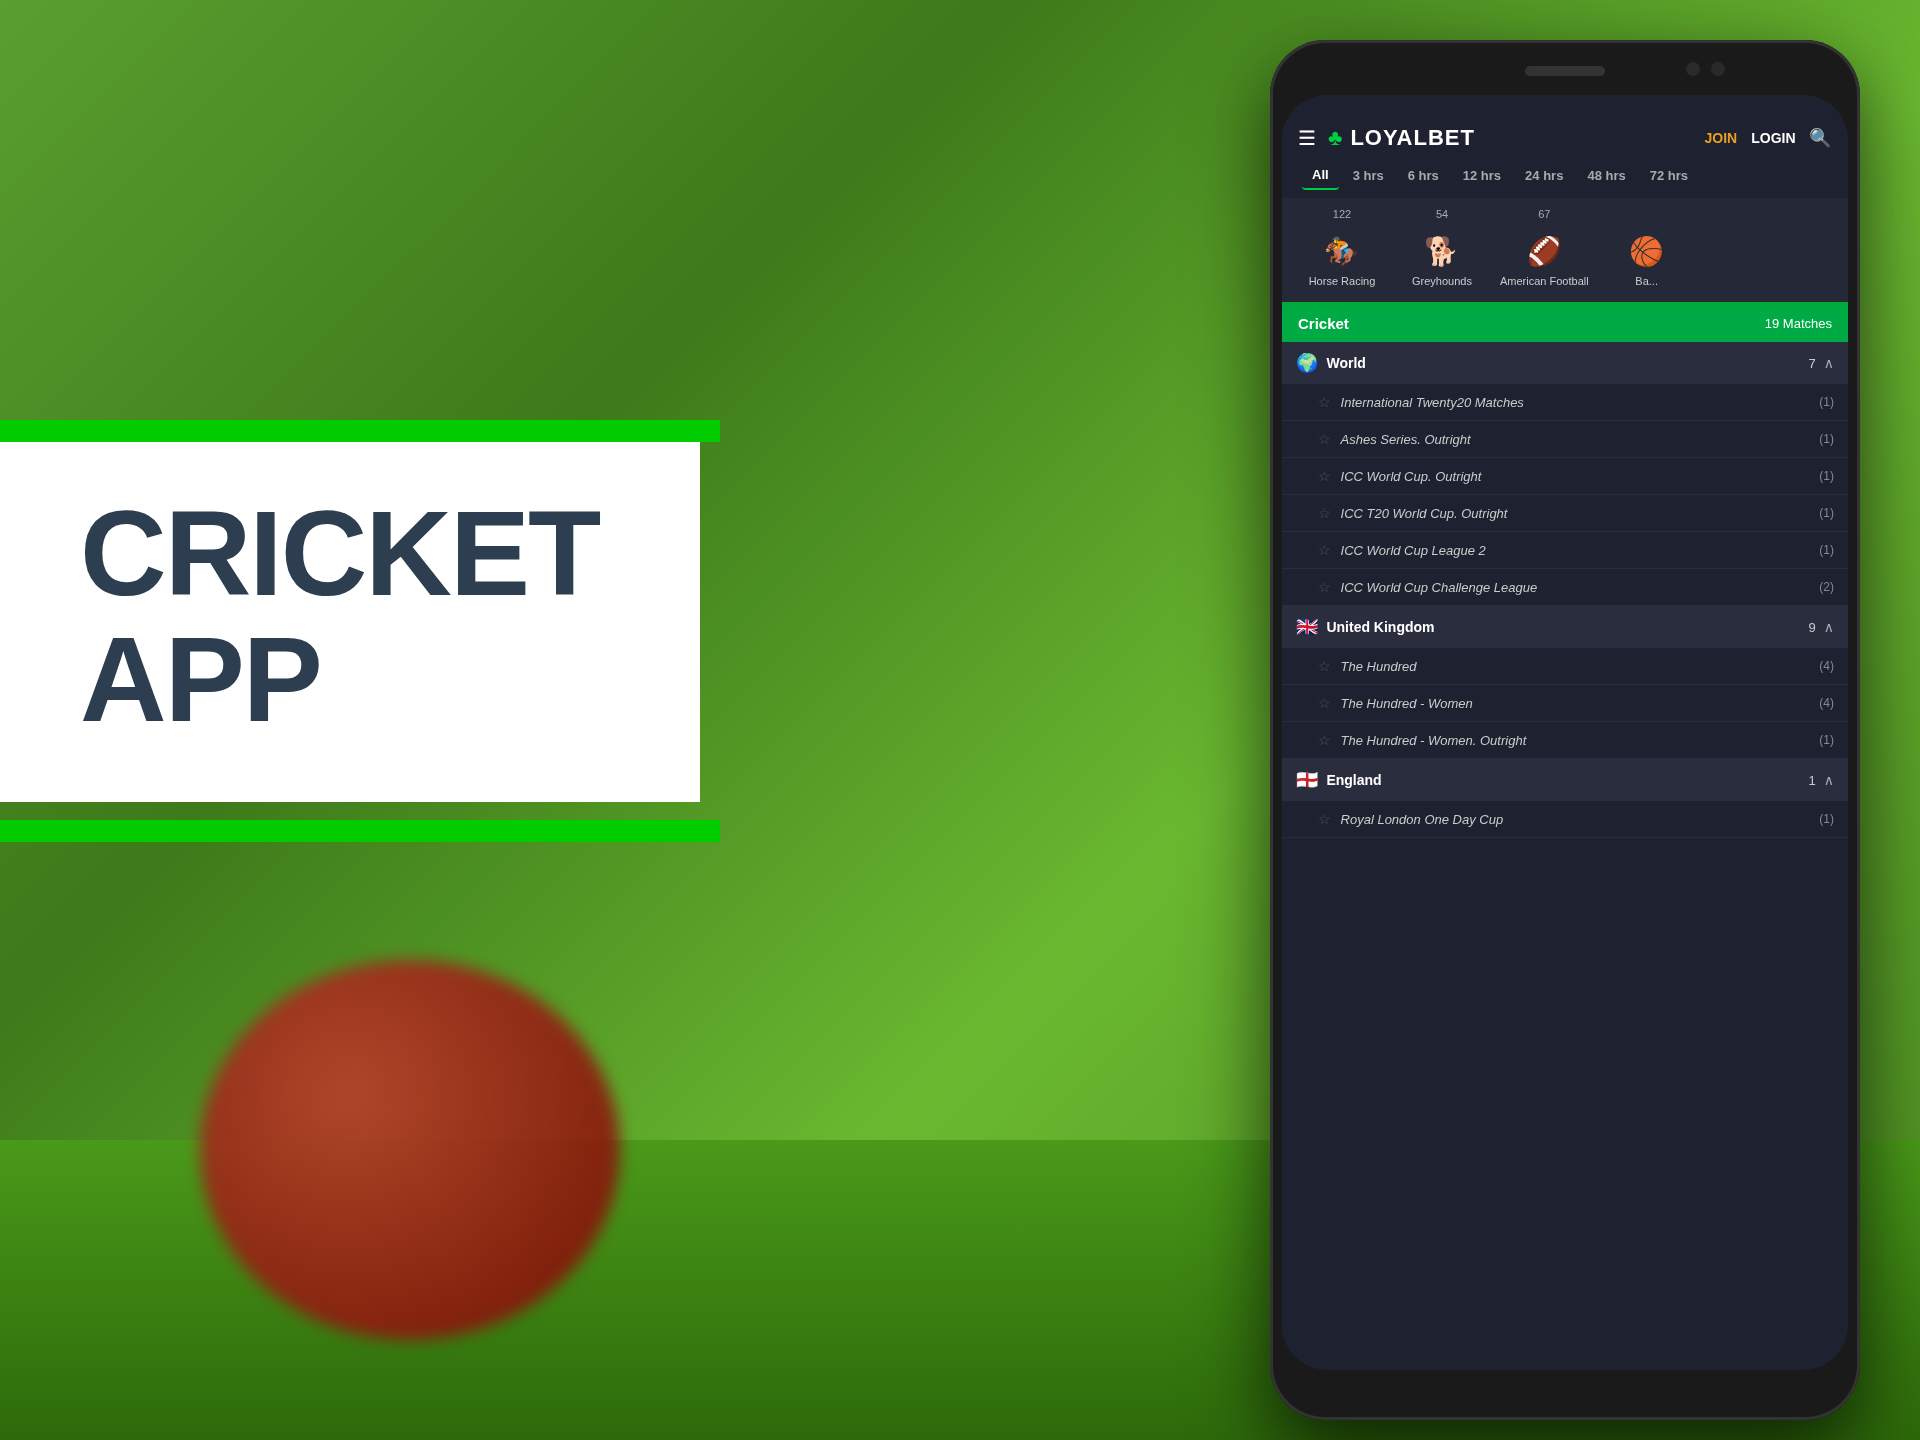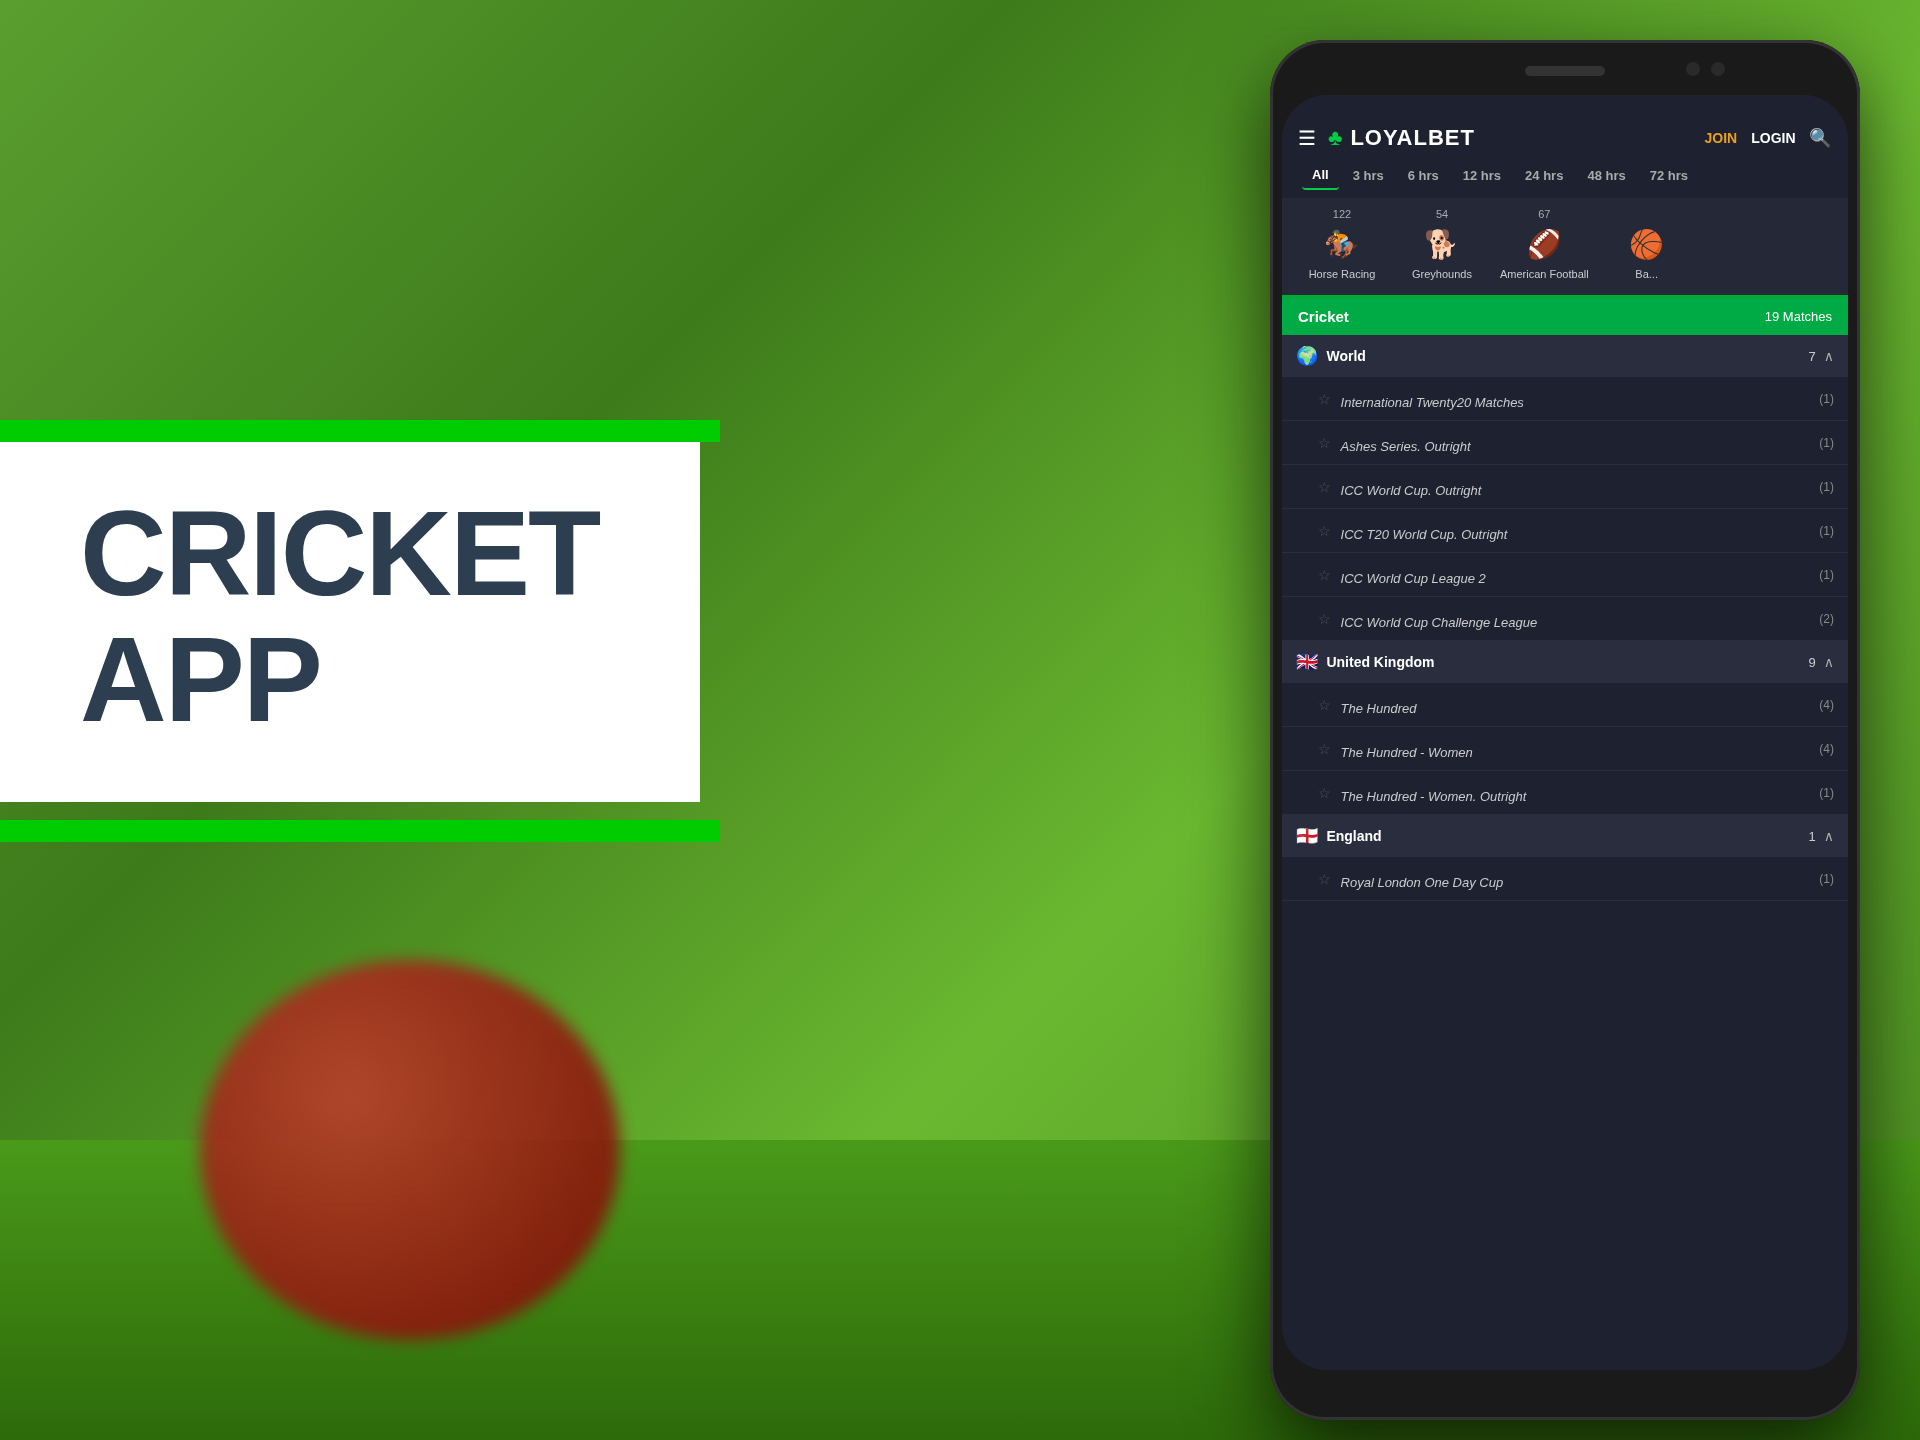--- a/index.html
+++ b/index.html
@@ -278,21 +278,21 @@
       flex-direction: column;
       align-items: center;
       min-width: 100px;
       padding: 0 8px;
       position: relative;
     }
 
     .sport-count {
       font-size: 11px;
       color: #aaa;
-      margin-bottom: 8px;
+      margin-bottom: 15px;
     }
 
     .sport-icon {
       font-size: 28px;
       margin-bottom: 6px;
     }
 
     .sport-label {
       font-size: 11px;
       color: #ccc;
@@ -387,21 +387,20 @@
 
     .star-icon {
       color: #555;
       font-size: 14px;
     }
 
     .comp-name {
       color: #ccc;
       font-size: 13px;
       font-style: italic;
-      margin-top: 8px;
     }
 
     .comp-count {
       color: #888;
       font-size: 12px;
     }
   </style>
 </head>
 <body>
 

